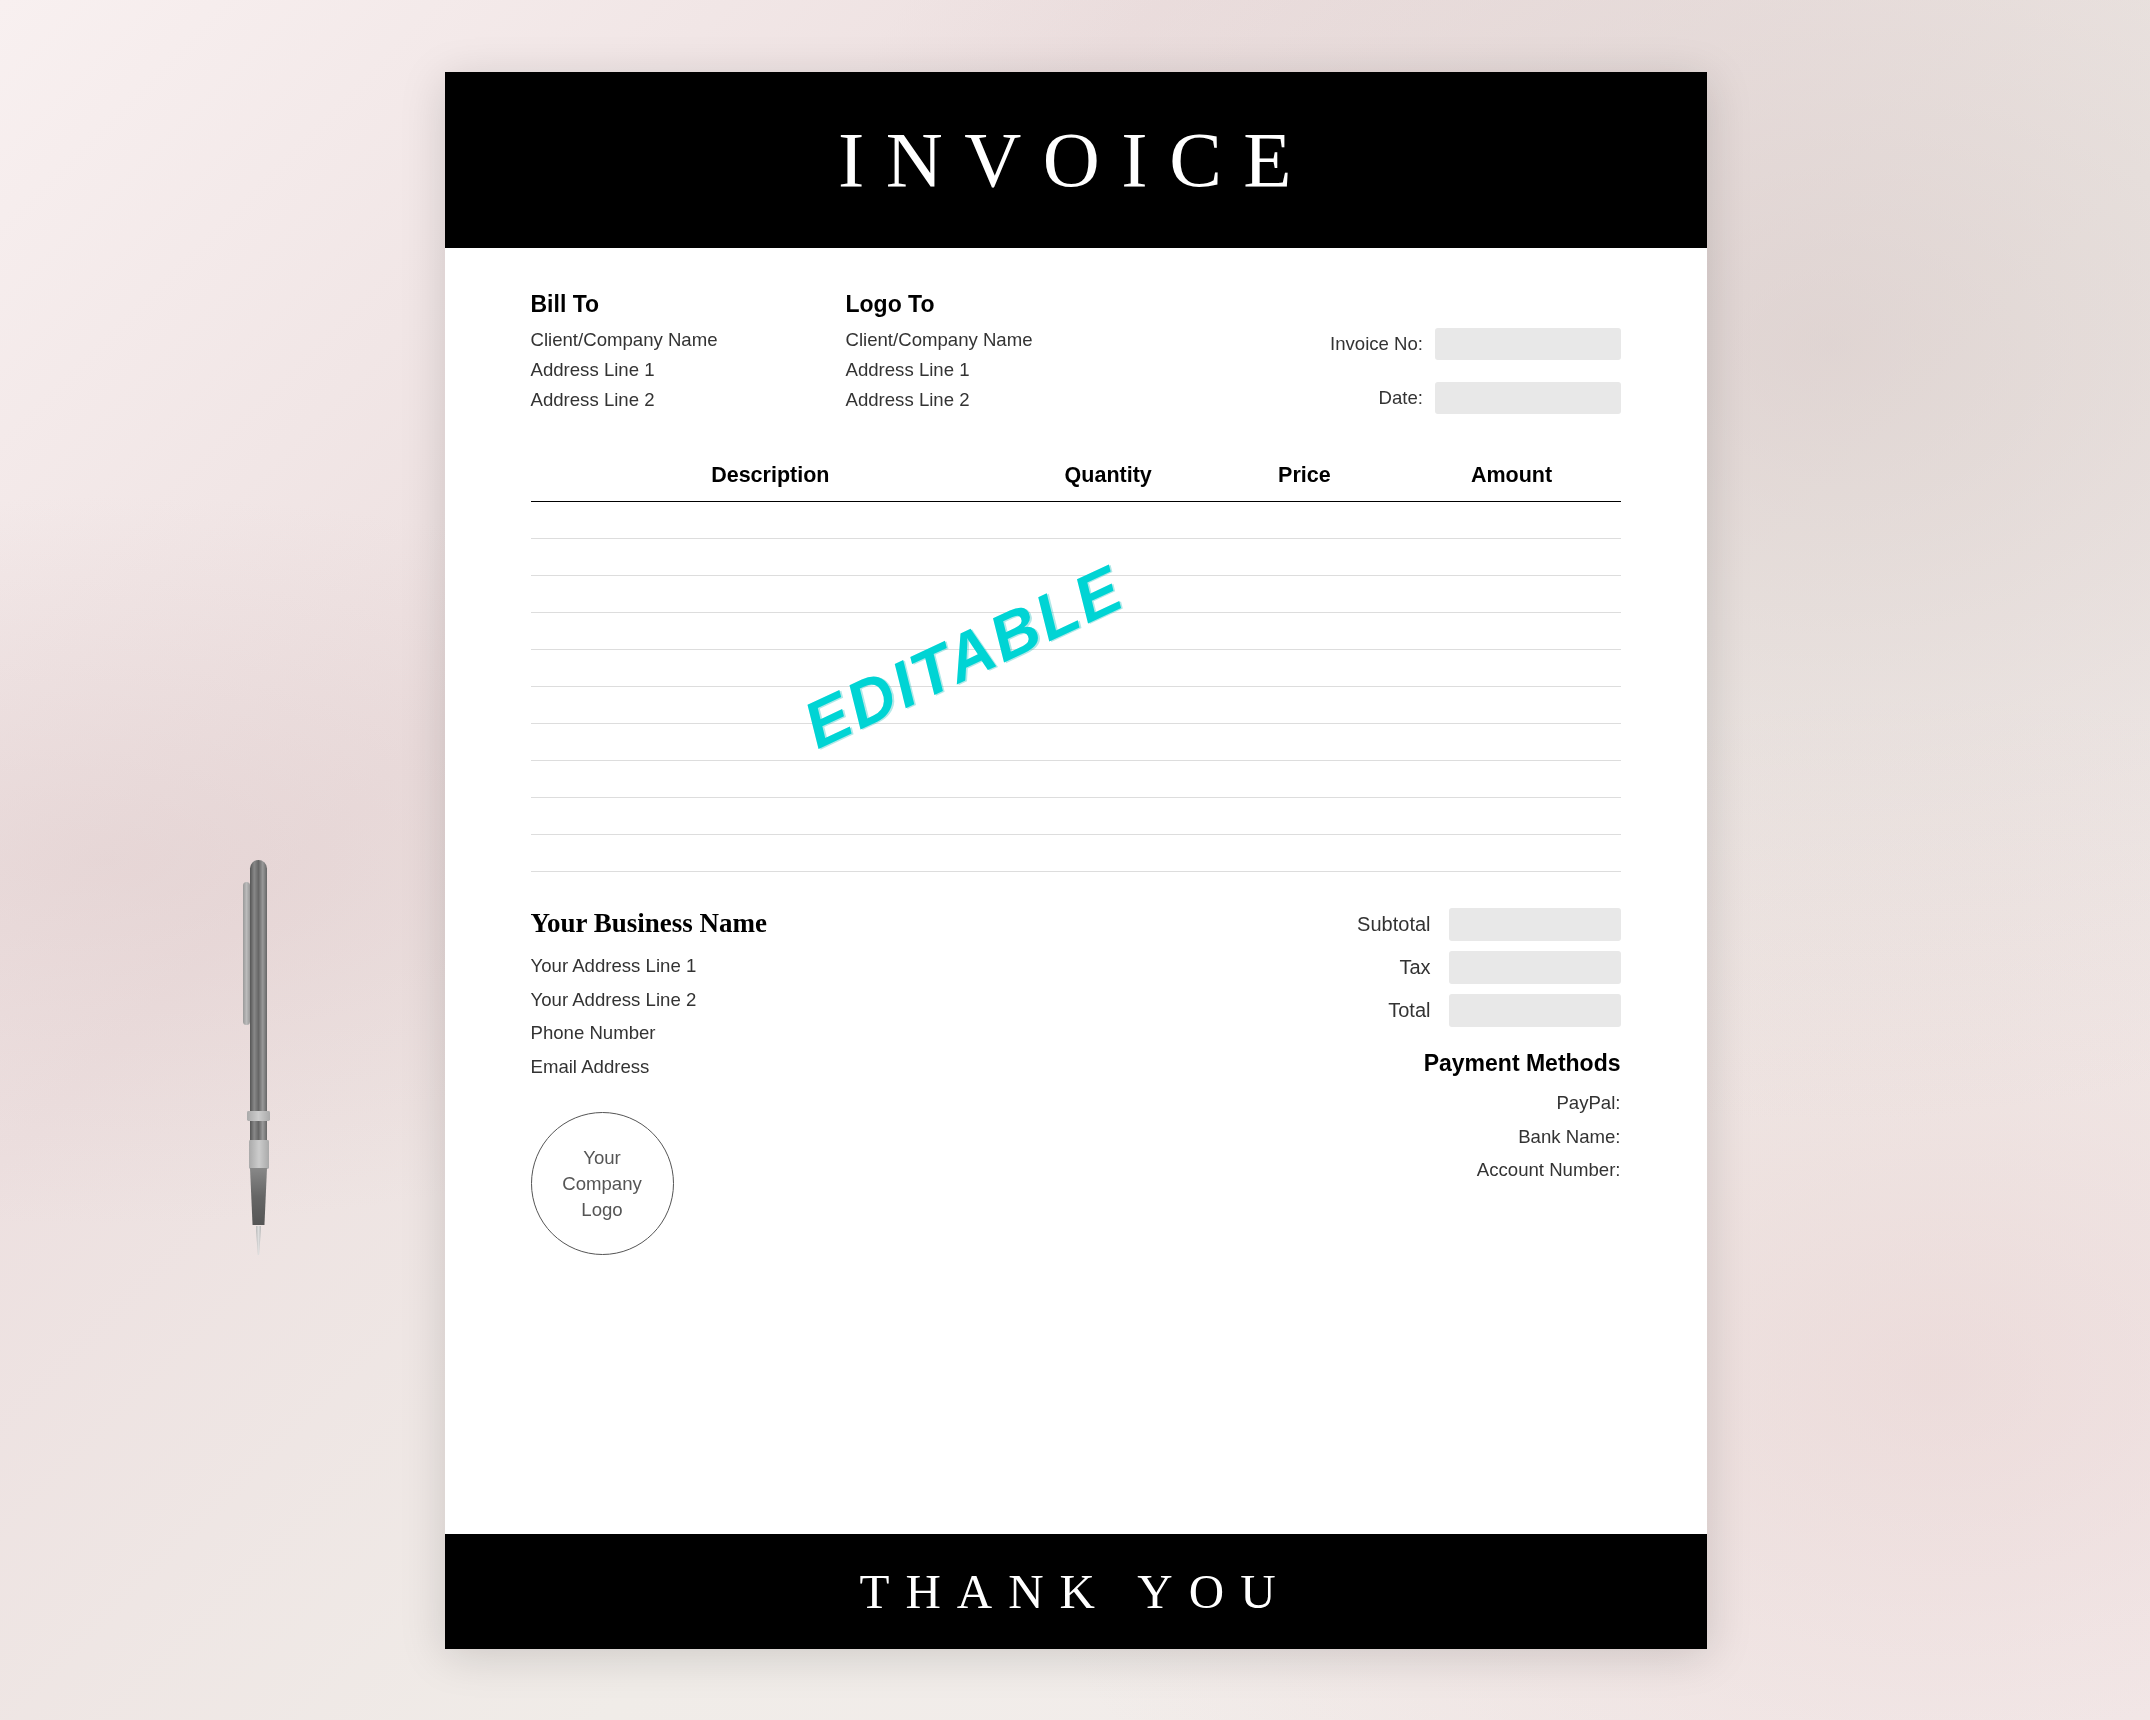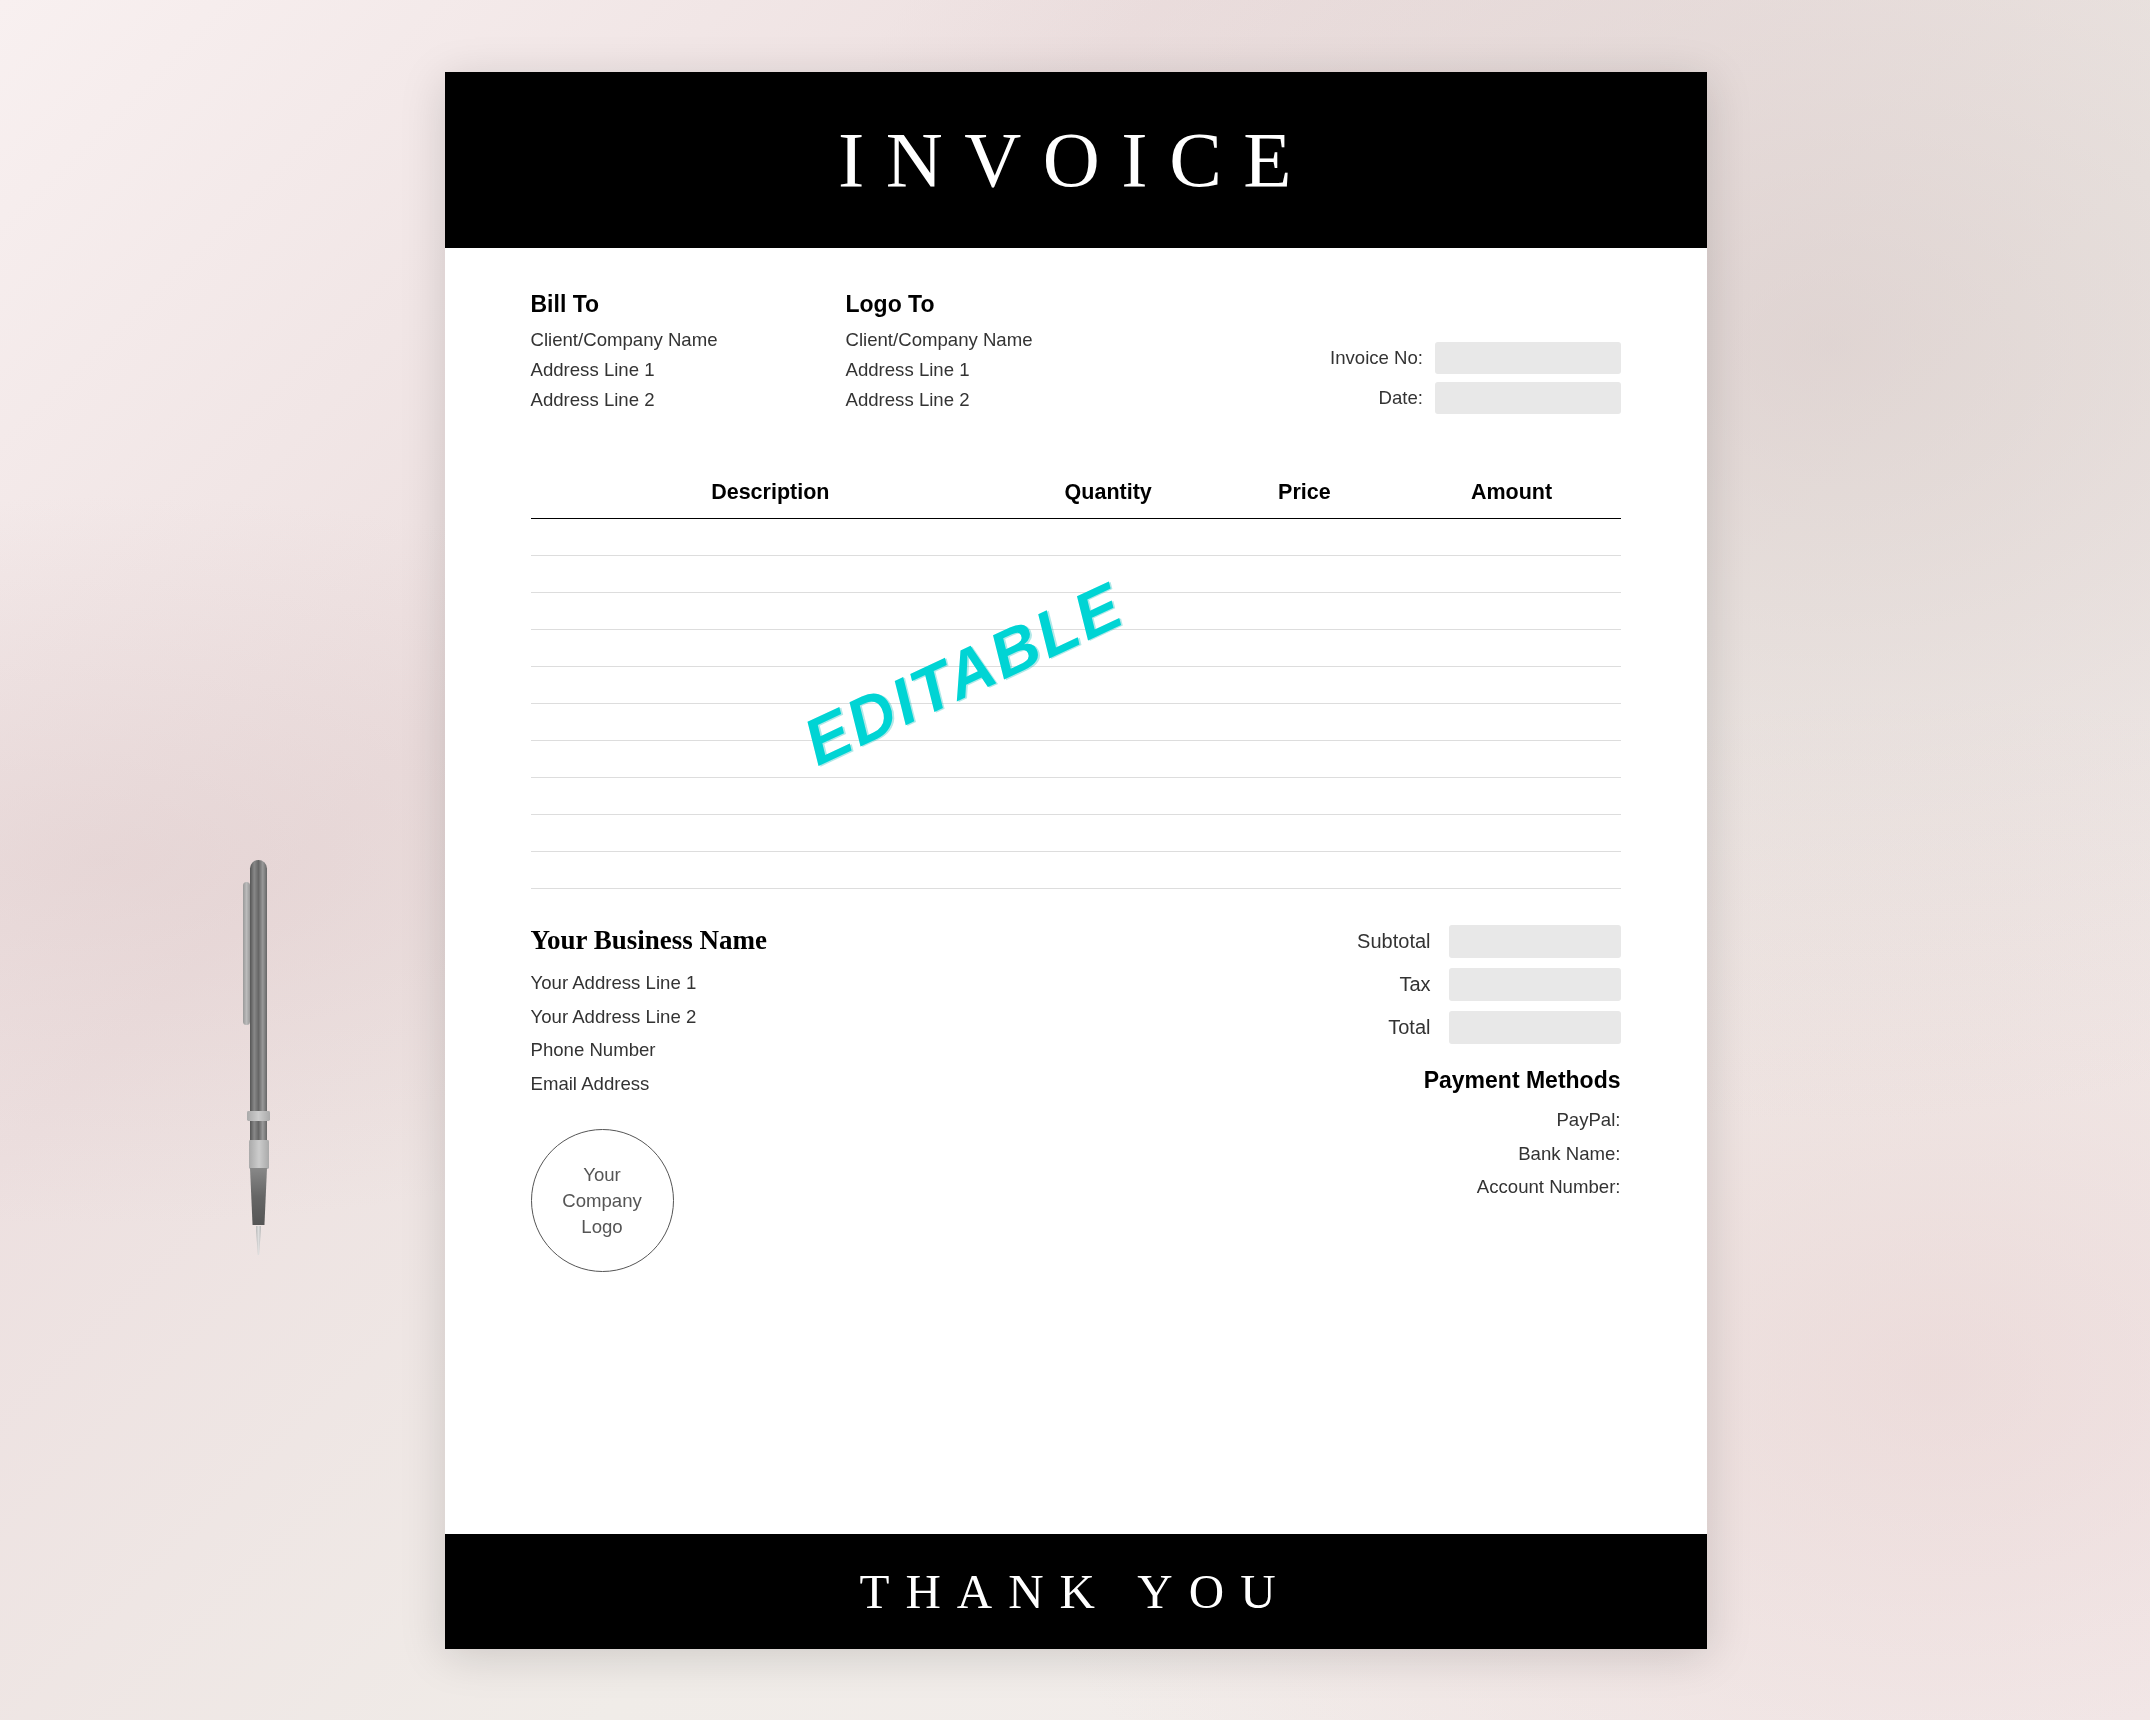--- a/index.html
+++ b/index.html
@@ -127,21 +127,21 @@
     .invoice-body {
       padding: 43px 86px;
       flex: 1;
     }
 
     
     .address-section {
       display: flex;
       justify-content: flex-start;
       gap: 0;
-      margin-bottom: 53px;
+      margin-bottom: 36px;
     }
     .address-block {
       flex: 0 0 272px;
       margin-right: 43px;
     }
     .address-label {
       font-size: 23px;
       font-weight: bold;
       margin-bottom: 7.2px;
       font-family: Arial, sans-serif;
@@ -150,21 +150,21 @@
       font-size: 18.6px;
       color: #333;
       line-height: 1.6;
       font-family: Arial, sans-serif;
     }
 
     .invoice-meta {
       margin-left: auto;
       display: flex;
       flex-direction: column;
-      gap: 8px;
+      gap: 22px;
       align-self: flex-end;
     }
     .meta-row {
       display: flex;
       align-items: center;
       gap: 11.5px;
     }
     .meta-label {
       font-size: 18.6px;
       color: #333;

